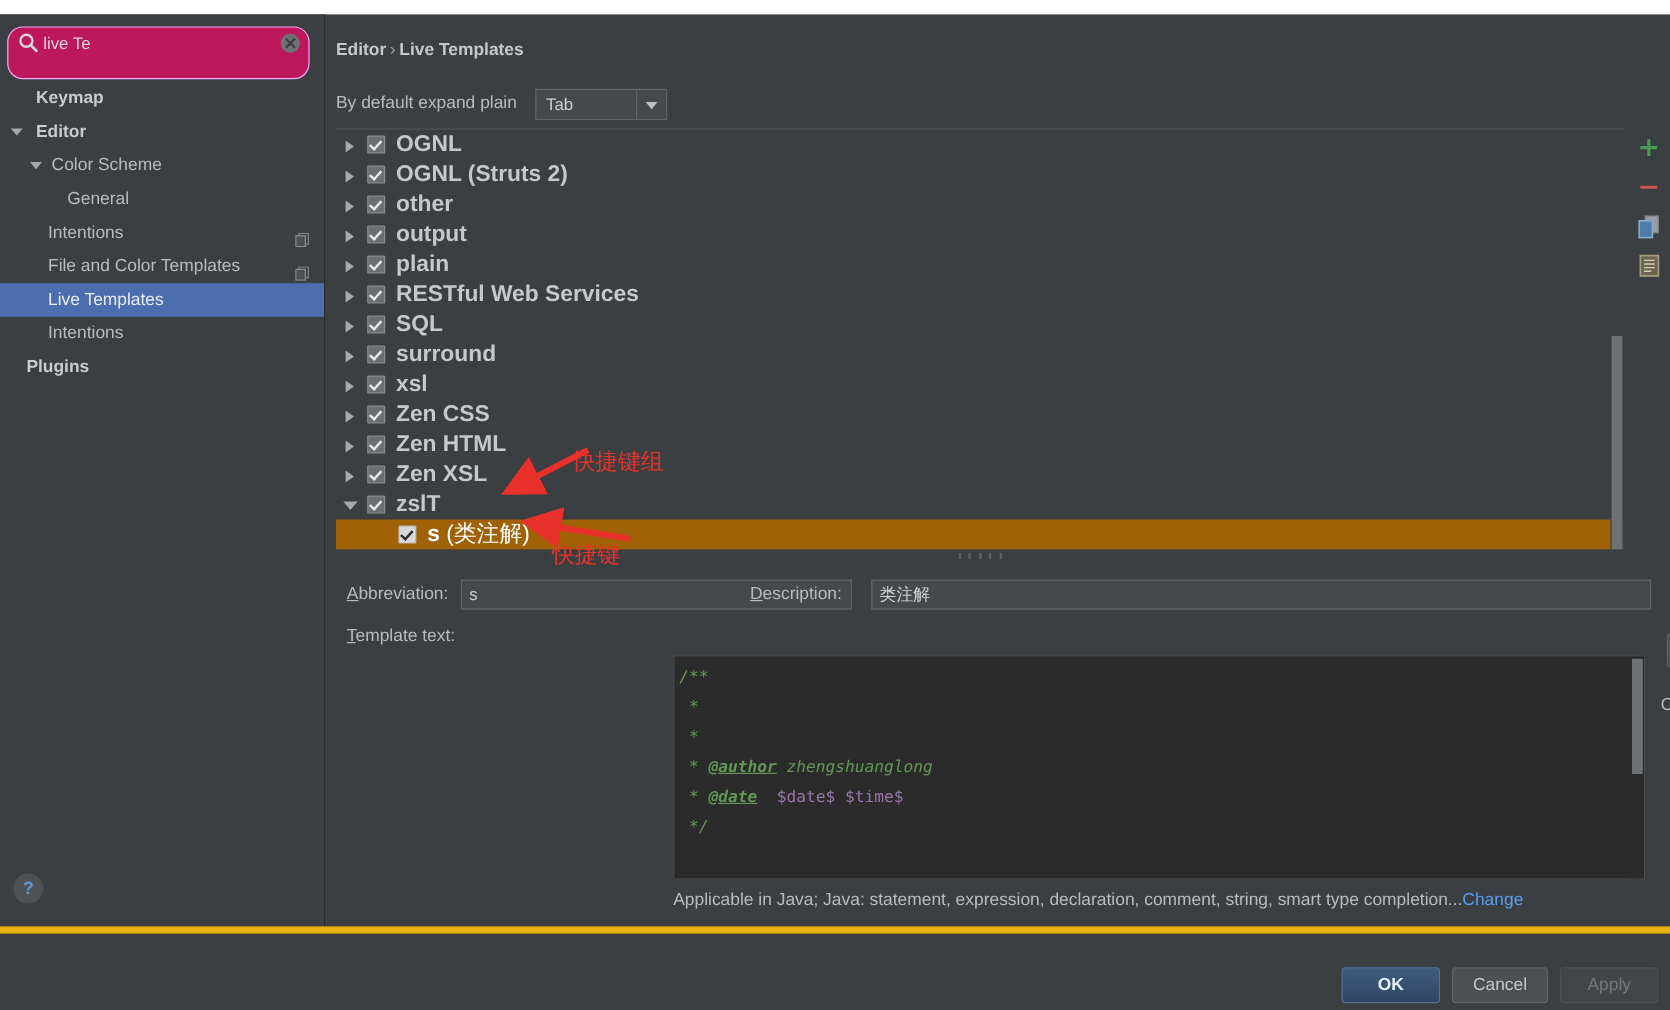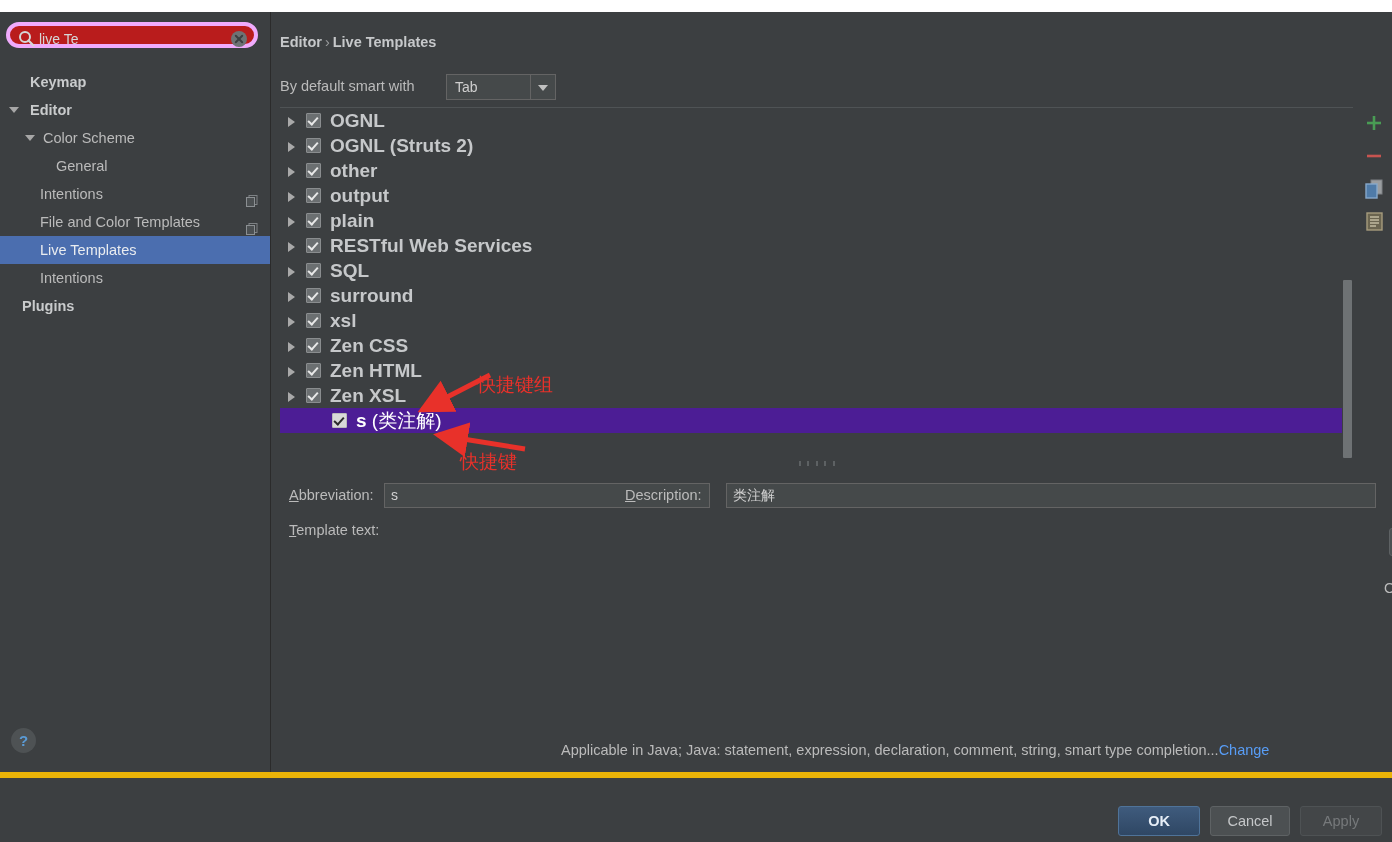--- a/index.html
+++ b/index.html
@@ -33,23 +33,23 @@
     width: 270px;
     height: 760px;
     background: #3c3f41;
     border-right: 1px solid #2b2b2b;
   }
   .search-wrap {
     position: absolute;
     left: 6px;
     top: 10px;
     width: 252px;
-    height: 26px;
-    background: #b91c1c;
-    border: 4px solid #f0abfc;
+    height: 44px;
+    background: #be185d;
+    border: 1px solid #f0abfc;
     border-radius: 13px;
     box-sizing: border-box;
   }
   .search-icon {
     position: absolute;
     left: 8px;
     top: 4px;
     width: 17px;
     height: 17px;
   }
@@ -207,21 +207,21 @@
   .t-row {
     position: relative;
     height: 25px;
     line-height: 25px;
     white-space: nowrap;
     font-size: 19px;
     font-weight: bold;
     color: #c6c8ca;
     cursor: default;
   }
-  .t-row.sel { background: #4c1d95; color: #ffffff; }
+  .t-row.sel { background: #a16207; color: #ffffff; }
   .t-arrow {
     position: absolute;
     left: 8px; top: 9px;
     width: 0; height: 0;
     border-left: 7px solid #a9a9a9;
     border-top: 5px solid transparent;
     border-bottom: 5px solid transparent;
   }
   .t-arrow.open {
     left: 6px; top: 10px;
@@ -542,21 +542,21 @@
     <div class="help-btn">?</div>
   </div>
 
   <div id="main">
 
     <div class="breadcrumb">
       <span>Editor</span><span class="sep">›</span><span>Live Templates</span>
     </div>
 
     <div class="expand-row">
-      <span class="expand-label">By default smart with</span>
+      <span class="expand-label">By default expand plain</span>
       <div class="combo" style="left:166px; top:0; width:110px;">
         <span class="val">Tab</span>
         <span class="arrowbox"></span>
       </div>
     </div>
 
     <div class="tree-panel">
       <div id="tree-rows">
           <div class="t-row">
             <span class="t-arrow"></span>
@@ -610,20 +610,25 @@
           </div>
           <div class="t-row">
             <span class="t-arrow"></span>
             <span class="chk on" style="left: 26px;"></span>
             <span class="t-label" style="left: 50px;">Zen HTML</span>
           </div>
           <div class="t-row">
             <span class="t-arrow"></span>
             <span class="chk on" style="left: 26px;"></span>
             <span class="t-label" style="left: 50px;">Zen XSL</span>
+          </div>
+          <div class="t-row">
+            <span class="t-arrow open"></span>
+            <span class="chk on" style="left: 26px;"></span>
+            <span class="t-label" style="left: 50px;">zslT</span>
           </div>
           <div class="t-row sel">
             <span class="chk on white" style="left: 52px;"></span>
             <span class="t-label" style="left: 76px;"><span>s</span> <span class="sub">(类注解)</span></span>
           </div>
         </div>
       <div class="tree-scroll-track">
         <div class="tree-scroll-thumb" style="top:172px; height:178px;"></div>
       </div>
     </div>
@@ -674,20 +679,31 @@
 
     <div class="field-label" style="left:354px; top:475px;">
       <u>D</u><span>escription:</span>
     </div>
     <div class="textfield" style="left:455px; top:471px; width:650px;">类注解</div>
 
     <div class="field-label" style="left:18px; top:510px;">
       <u>T</u><span>emplate text:</span>
     </div>
 
+    <div class="editor">
+      <div class="code"><span>/**</span>
+<span> *</span>
+<span> *</span>
+<span> * <span class="tag">@author</span> zhengshuanglong</span>
+<span> * <span class="tag">@date</span>  <span class="var">$date$ $time$</span></span>
+<span> */</span></div>
+      <div class="editor-scroll-track">
+        <div class="editor-scroll-thumb"></div>
+      </div>
+    </div>
 
     <div class="edit-vars-btn">
       
     </div>
 
     <div class="options-title">Options</div>
 
     <div class="applicable"><span>Applicable in Java; Java: statement, expression, declaration, comment, string, smart type completion...</span><a>Change</a></div>
   </div>
 

